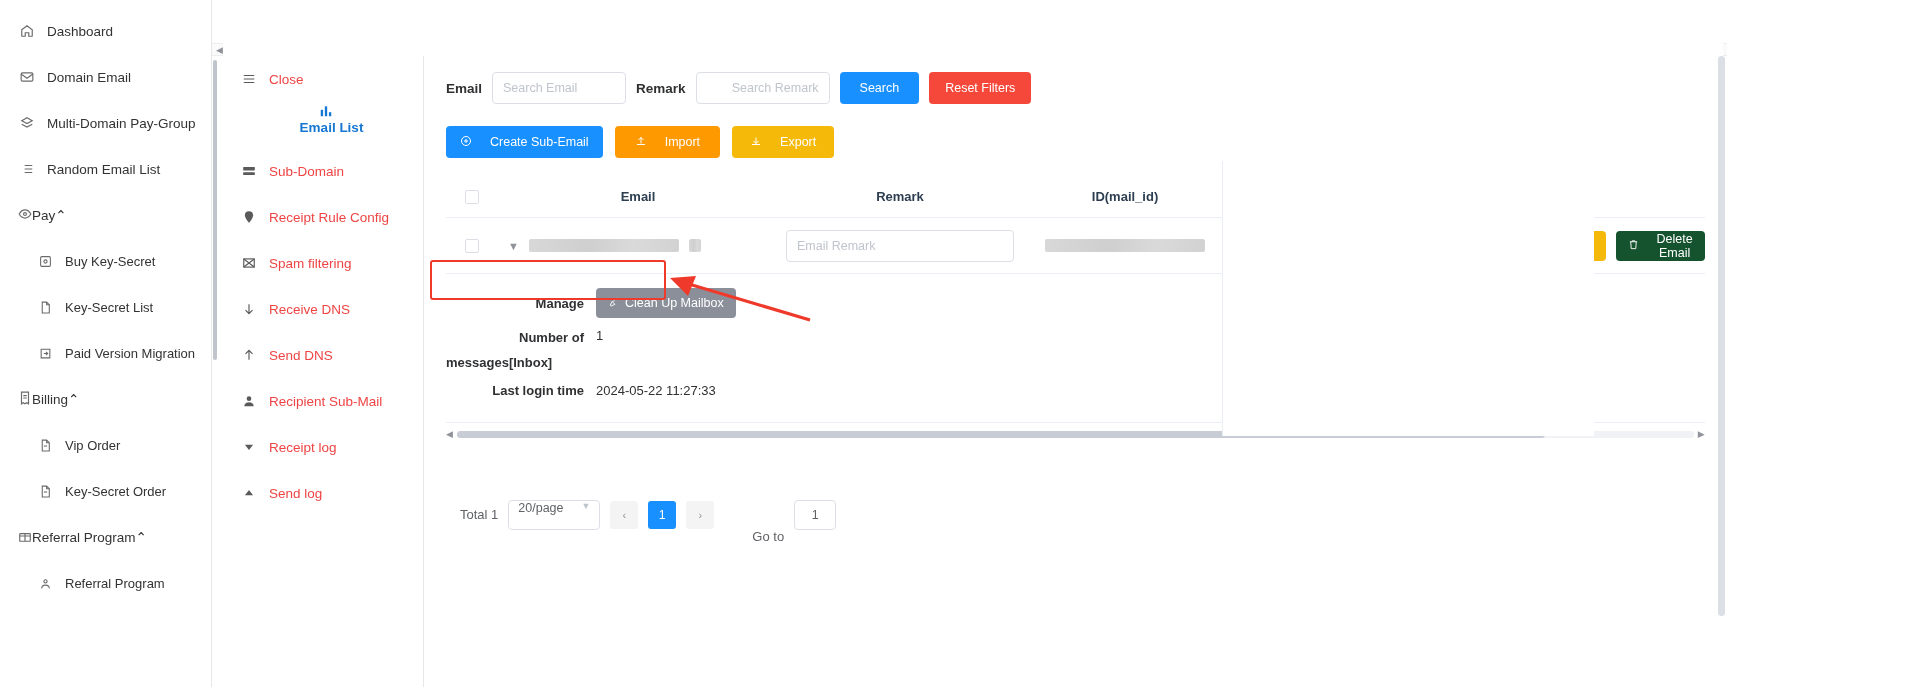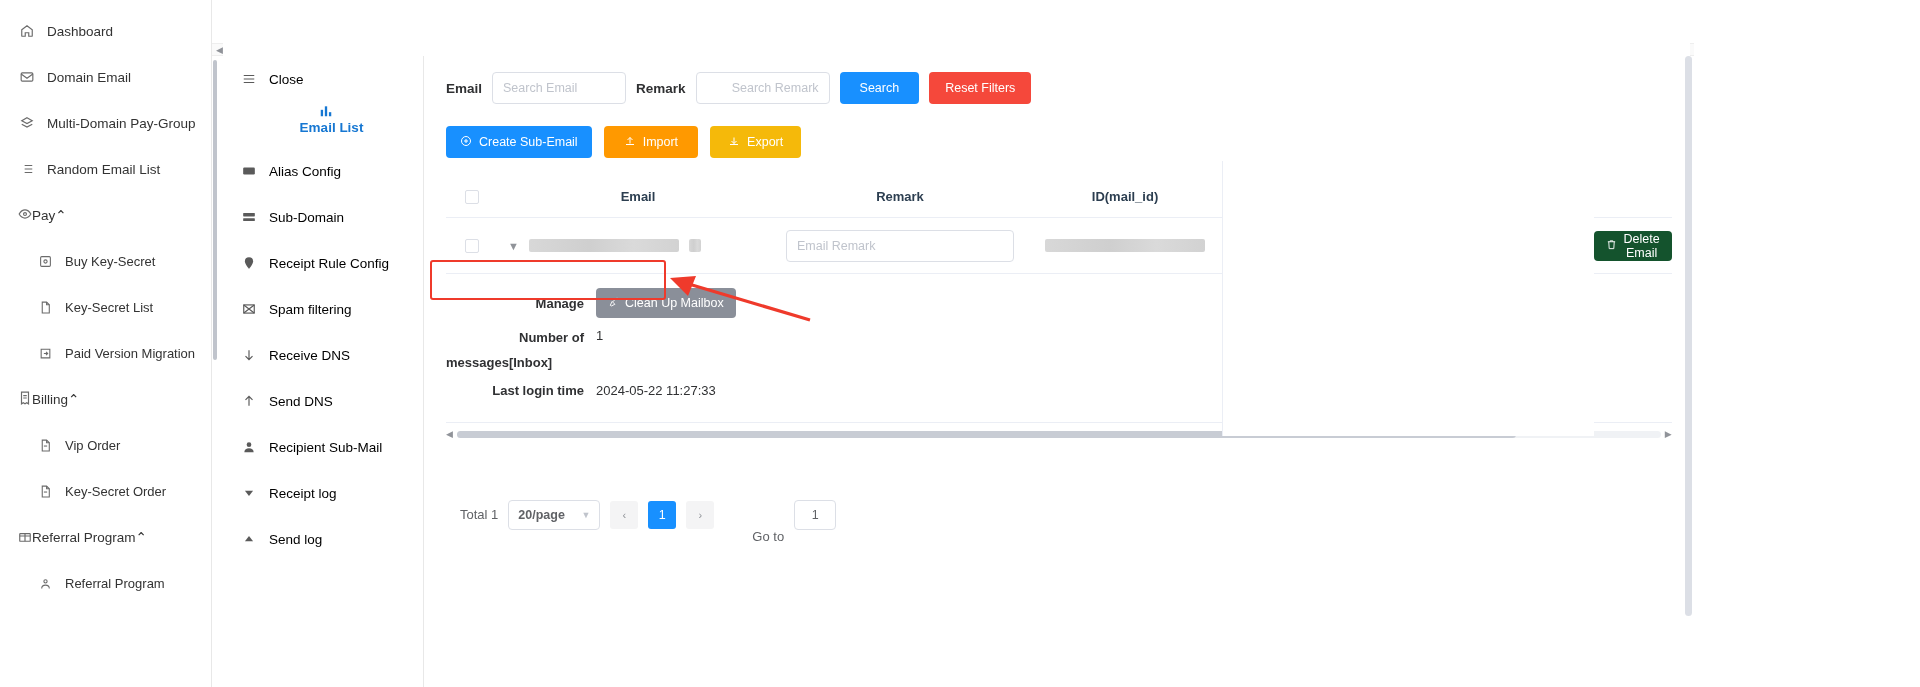--- a/index.html
+++ b/index.html
@@ -57,21 +57,21 @@
     display: inline-block;
   }
   .topbar .lbl { font-size: 13.5px; color: #333; }
   .tag-red {
     background: #f5222d; color: #fff; font-size: 12.5px;
     border-radius: 3px; padding: 6px 10px; line-height: 1;
     display: inline-flex; align-items: center; height: 26px;
   }
   .btn {
     display: inline-flex; align-items: center; justify-content: center;
-    gap: 7px; border: none; border-radius: 4px; cursor: pointer;
+    gap: 18px; border: none; border-radius: 4px; cursor: pointer;
     font-size: 12.5px; color: #fff; height: 30px; padding: 0 14px;
     font-family: inherit;
   }
   .btn-green { background: #13ce66; }
   .btn-green2 { background: #13ce66; }
   .exp-lbl { font-size: 13.5px; color: #333; font-weight: bold; margin-left: 8px;}
   .exp-val { font-size: 13.5px; color: #333; margin-left: 8px;}
 
   
   .hscroll-top {
@@ -95,21 +95,21 @@
     position: absolute; left: 0; top: 0; width: 6px; height: 100%;
     background: transparent;
   }
   .inner-scrollbar .thumb {
     position: absolute; left: 1px; top: 4px; width: 4px; height: 300px;
     background: #c0c4cc; border-radius: 3px;
   }
   .imenu-item {
     display: flex; align-items: center;
     height: 46px; padding-left: 28px;
-    font-size: 13.5px; color: #000000; cursor: pointer;
+    font-size: 13.5px; color: #ef4444; cursor: pointer;
   }
   .imenu-item.active { color: #1677d2; font-weight: bold; flex-direction: column; }
   .imenu-item .m-ico {
     width: 18px; height: 18px; margin-right: 11px;
     display: inline-flex; align-items: center; justify-content: center;
     font-size: 13px; color: #5a5a5a;
   }
   .imenu-item.active .m-ico { color: #1677d2; }
 
   
@@ -210,23 +210,23 @@
     flex: 1; height: 7px; background: #f0f2f5; border-radius: 4px; position: relative;
   }
   .tbl-hscroll .thumb {
     position: absolute; left: 0; top: 0; height: 7px; width: 88%;
     background: #c8ccd4; border-radius: 4px;
   }
 
   
   .pager { display: flex; align-items: center; gap: 10px; margin-top: 46px; padding-left: 14px; font-size: 13px; color: #606266;}
   .sel {
-    display: inline-flex; align-items: center; justify-content: space-between;
+    display: inline-flex; justify-content: space-between;
     width: 92px; height: 30px; border: 1px solid #dcdfe6; border-radius: 4px;
-    padding: 0 9px; font-size: 12.5px; color: #606266; background: #fff; cursor: pointer; font-weight: bold;
+    padding: 0 9px; font-size: 12.5px; color: #606266; background: #fff; cursor: pointer;
   }
   .pg-btn {
     width: 28px; height: 28px; border: 1px solid transparent; background: #f4f4f5;
     border-radius: 3px; display: inline-flex; align-items: center; justify-content: center;
     font-size: 11px; color: #909399; cursor: pointer;
   }
   .pg-num {
     width: 28px; height: 28px; background: #1890ff; color: #fff; border-radius: 3px;
     display: inline-flex; align-items: center; justify-content: center; font-size: 12.5px; cursor: pointer;
   }
@@ -441,28 +441,20 @@
           <span class="m-ico">
             <svg width="14" height="14" viewBox="0 0 24 24" fill="#1677d2">
                 <rect x="3" y="10" width="4" height="11"></rect>
                 <rect x="10" y="4" width="4" height="17"></rect>
                 <rect x="17" y="14" width="4" height="7"></rect>
               </svg>
           </span>
           <span>Email List</span>
         </div>
 
-        <div class="imenu-item">
-          <span class="m-ico">
-            <svg width="14" height="14" viewBox="0 0 24 24" fill="#5a5a5a">
-                <rect x="2" y="6" width="20" height="12" rx="2"></rect>
-              </svg>
-          </span>
-          <span>Alias Config</span>
-        </div>
 
         <div class="imenu-item">
           <span class="m-ico">
             <svg width="14" height="14" viewBox="0 0 24 24" fill="#5a5a5a">
                 <rect x="2" y="5" width="20" height="6" rx="1"></rect>
                 <rect x="2" y="14" width="20" height="5" rx="1"></rect>
               </svg>
           </span>
           <span>Sub-Domain</span>
         </div>

